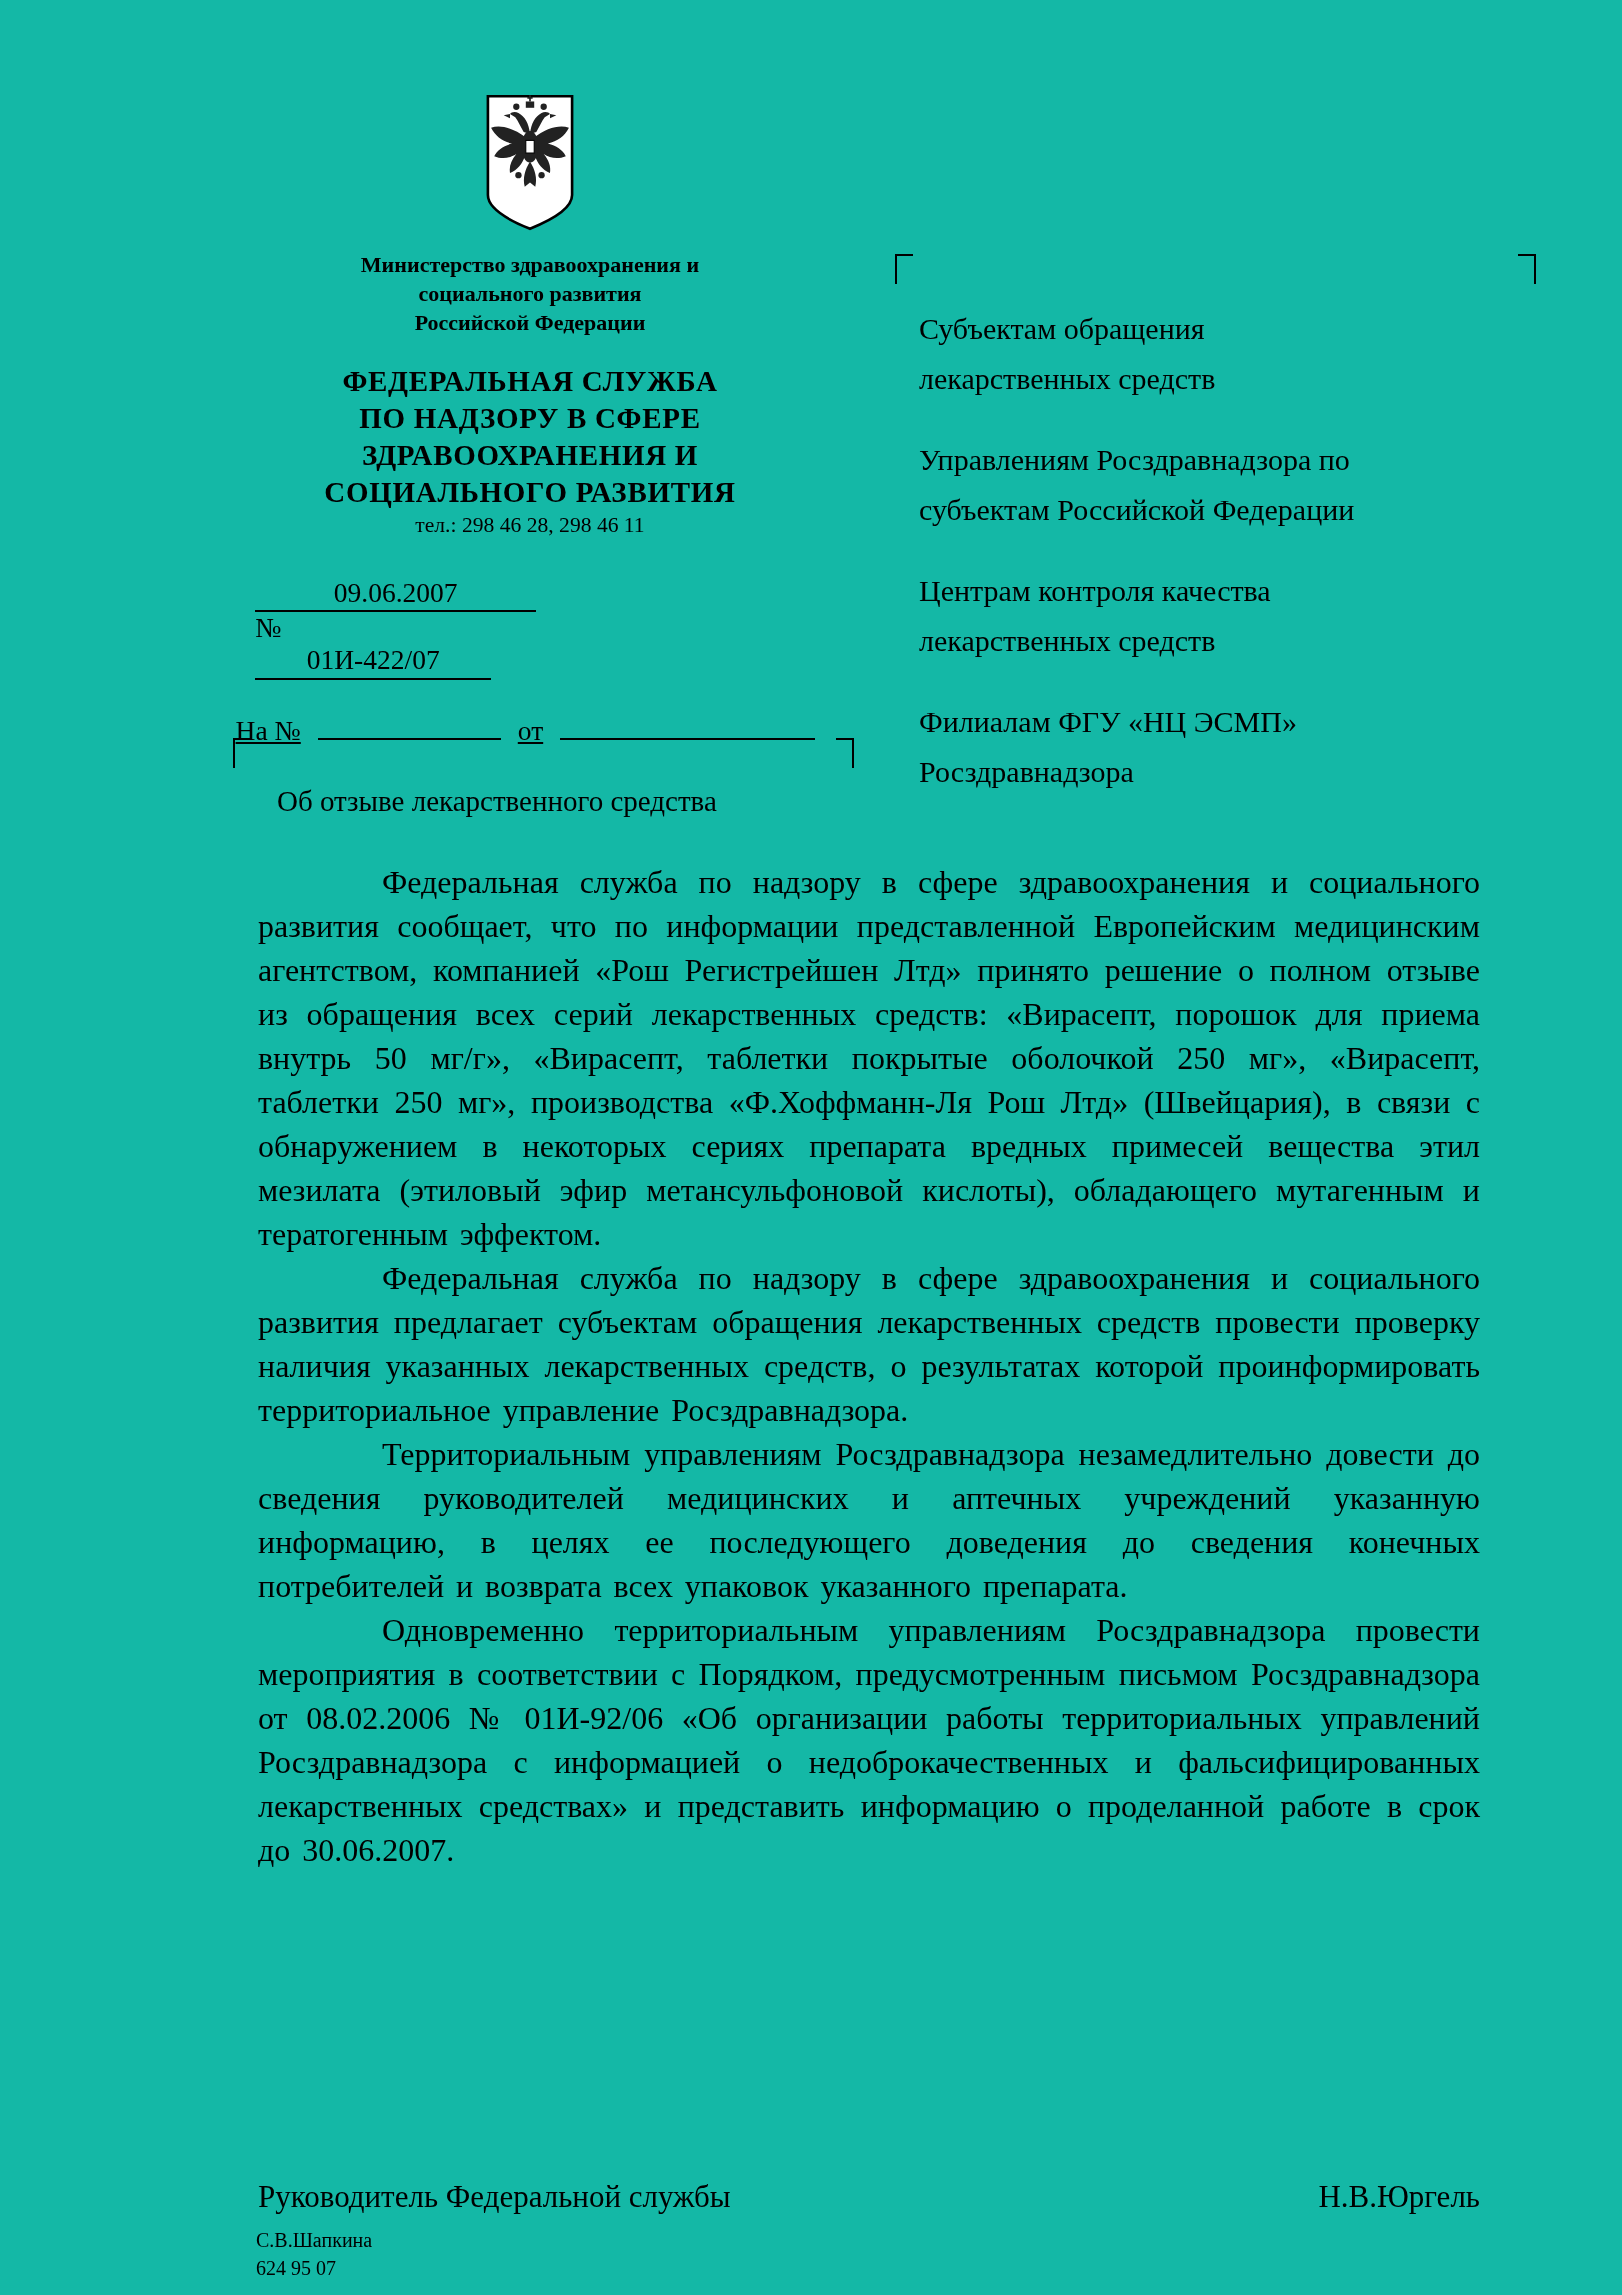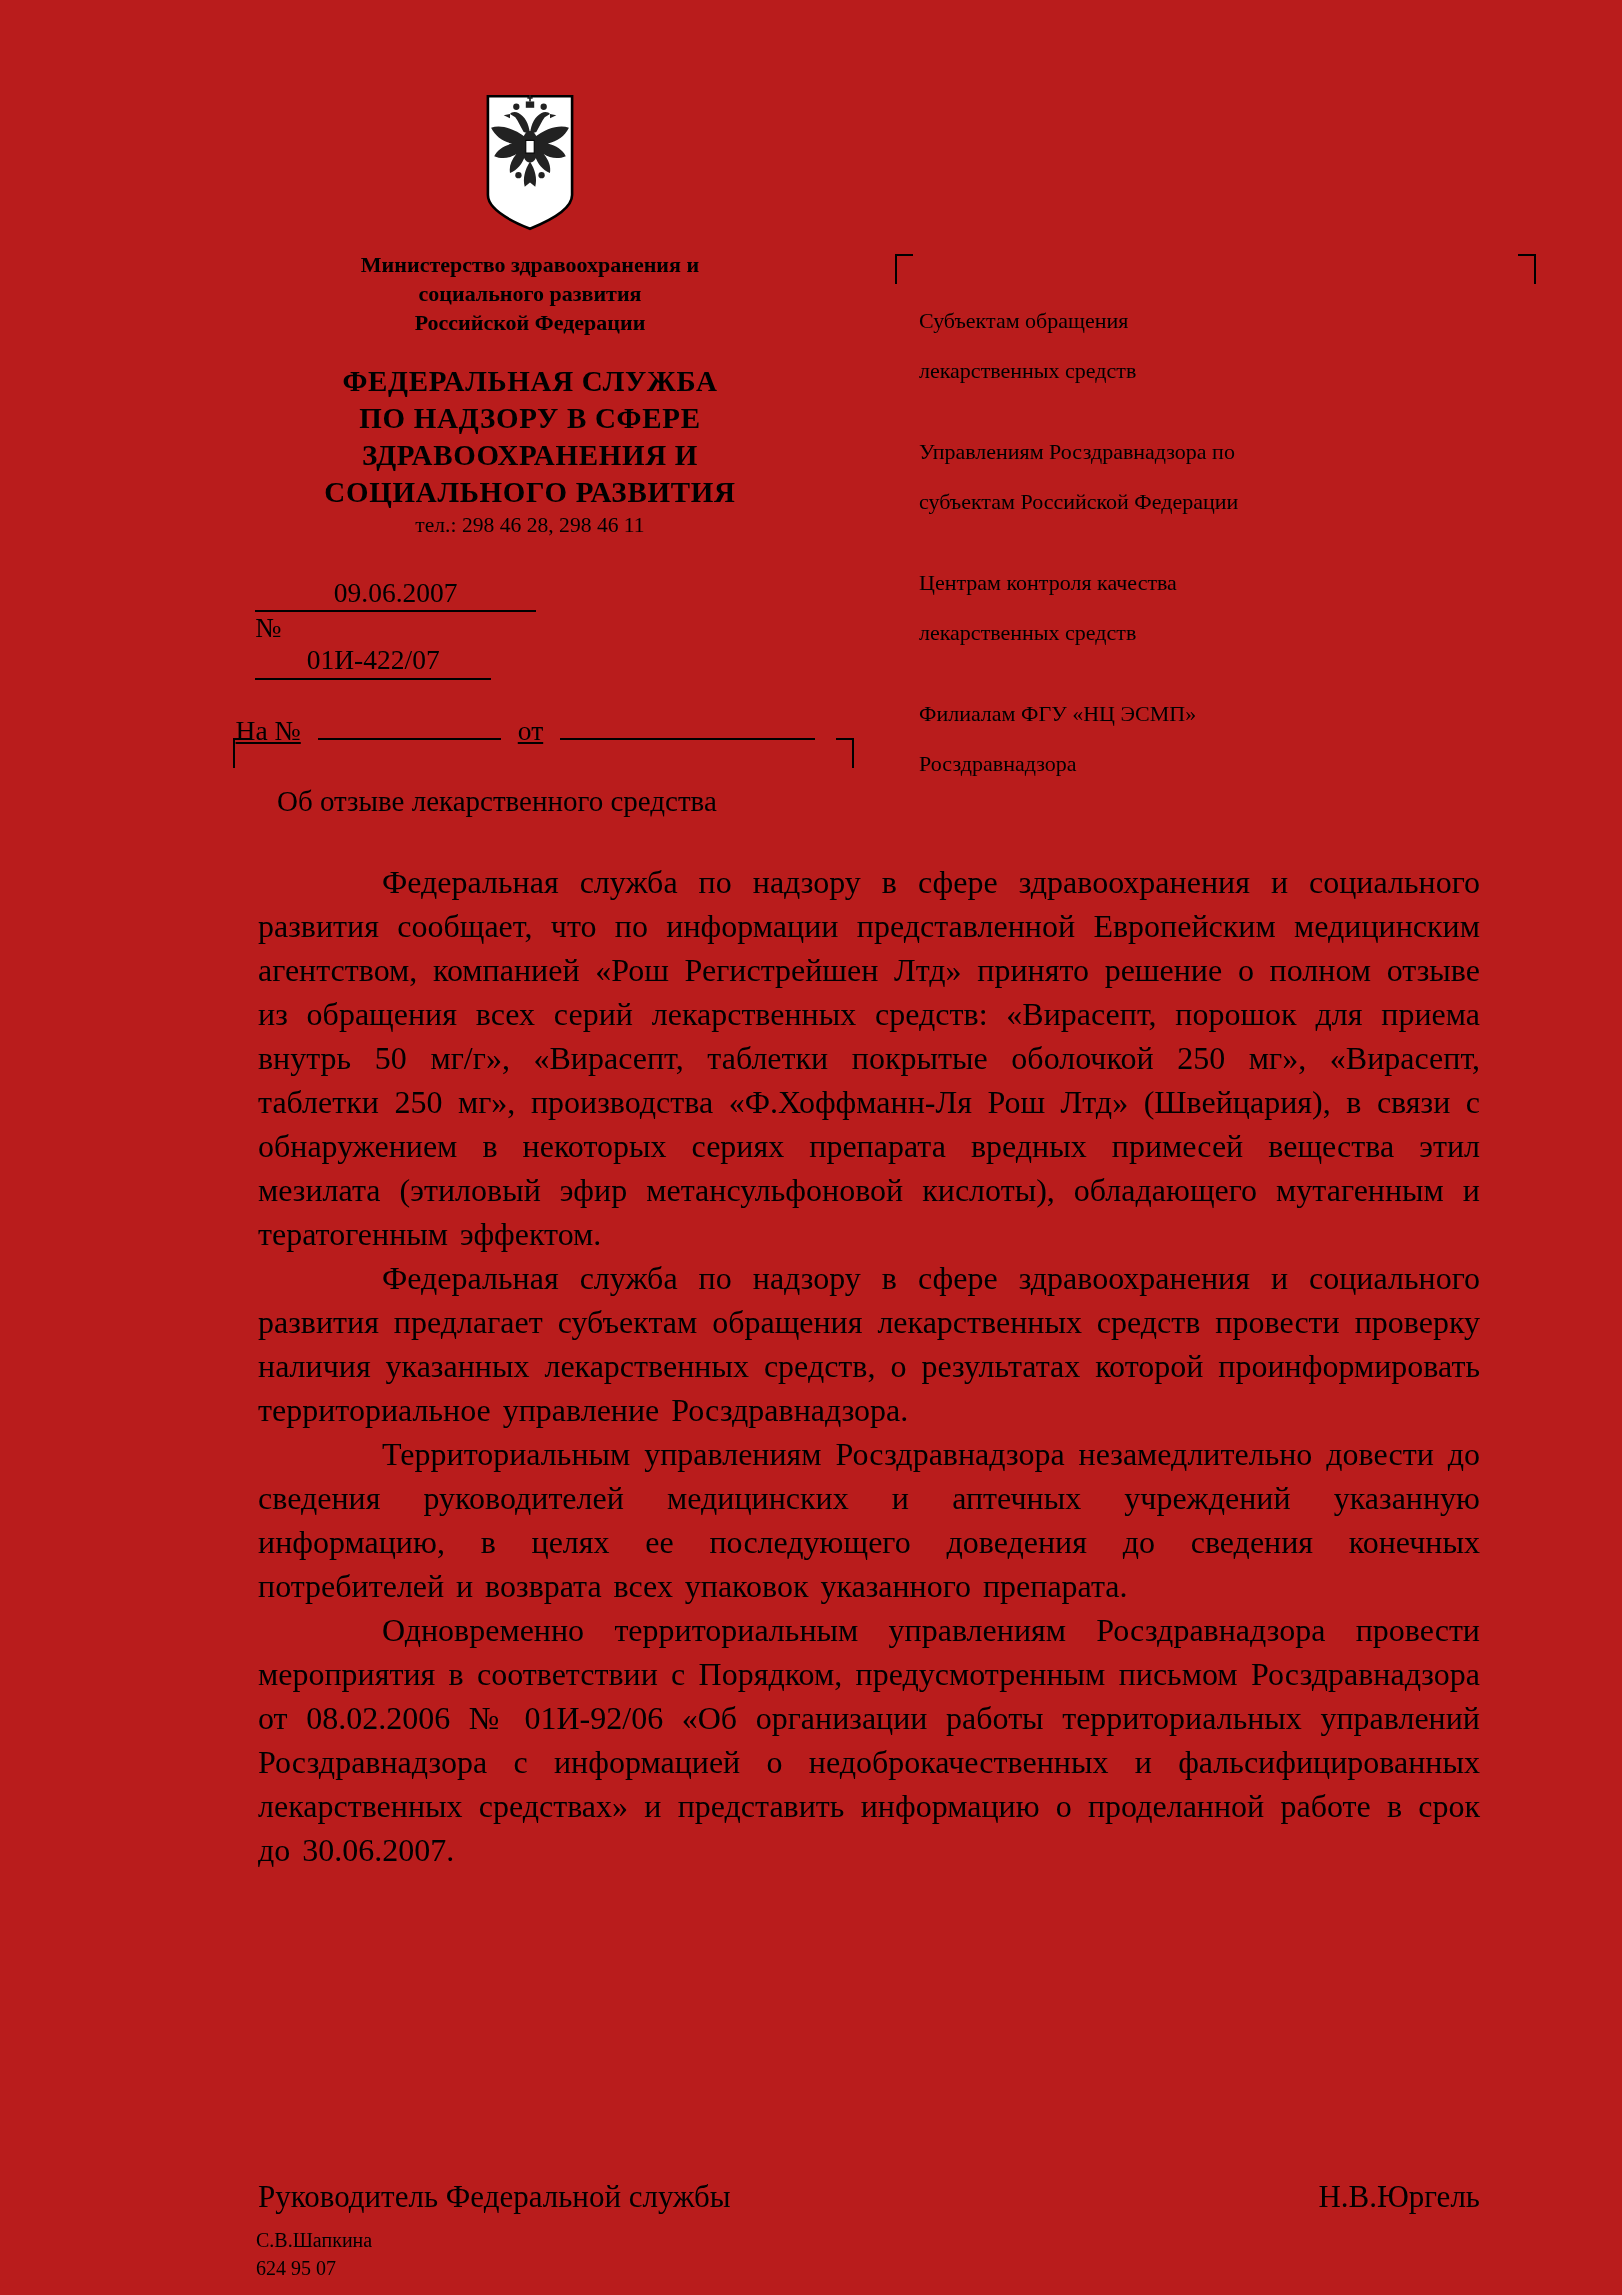--- a/index.html
+++ b/index.html
@@ -1,21 +1,21 @@
 <!DOCTYPE html>
 <html style="font-size:10.5px"><head>
 <meta charset="utf-8">
 <style>
   * { box-sizing: border-box; }
   html, body { margin: 0; padding: 0; background: #ffffff; }
   .page {
     position: relative;
     width: 1623px;
     height: 2295px;
-    background: #b91c1c;
+    background: #14b8a6;
     color: #000000;
     font-family: "Liberation Serif", "DejaVu Serif", serif;
     overflow: hidden;
   }
 
   
   .letterhead {
     position: absolute;
     left: 216px;
     top: 92px;
@@ -76,23 +76,23 @@
   .corner.tr { border-top: 2px solid #000; border-right: 2px solid #000; }
   .mark-recip-tl { left: 895px; top: 254px; }
   .mark-recip-tr { left: 1518px; top: 254px; }
   .mark-subj-tl  { left: 233px;  top: 738px; }
   .mark-subj-tr  { left: 836px; top: 738px; }
 
   
   .recipients {
     position: absolute;
     left: 919px;
-    top: 296px;
+    top: 304px;
     width: 648px;
-    font-size: 22px;
+    font-size: 30px;
     line-height: 50px;
   }
   .recipient { white-space: pre-line; margin-bottom: 31px; }
 
   
   .subject {
     position: absolute;
     left: 258px;
     top: 785px;
     font-size: 29px;

